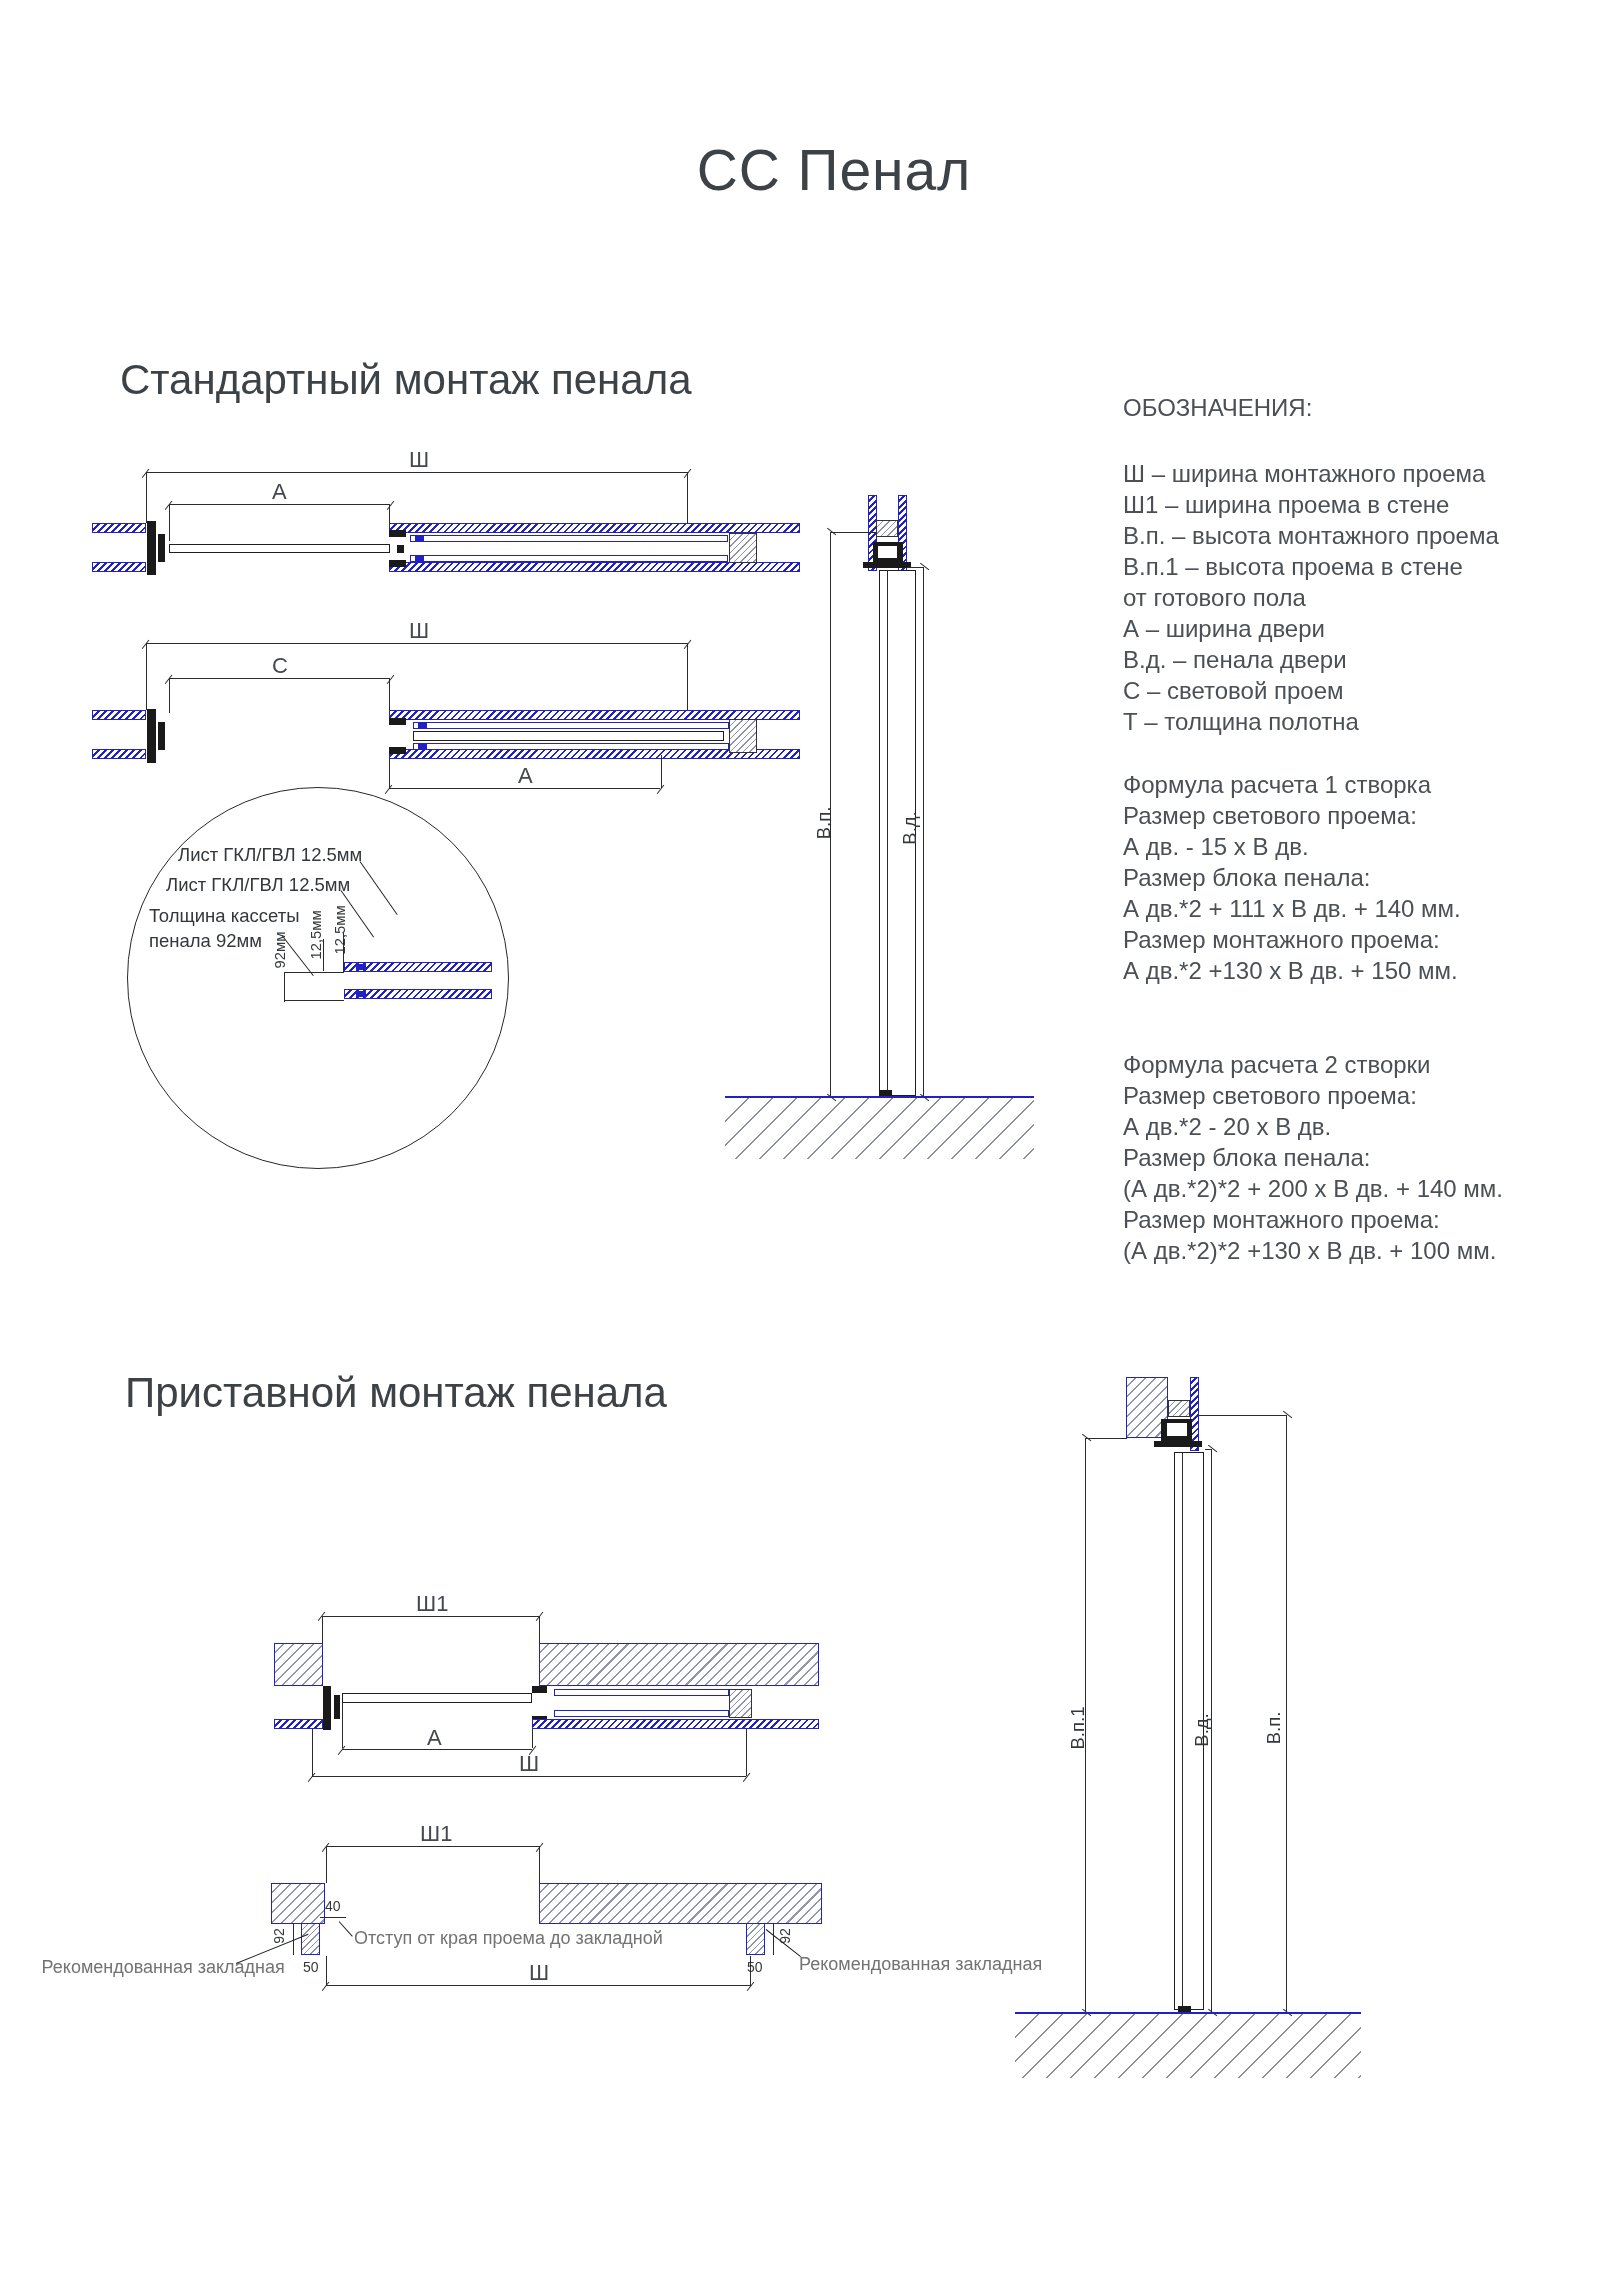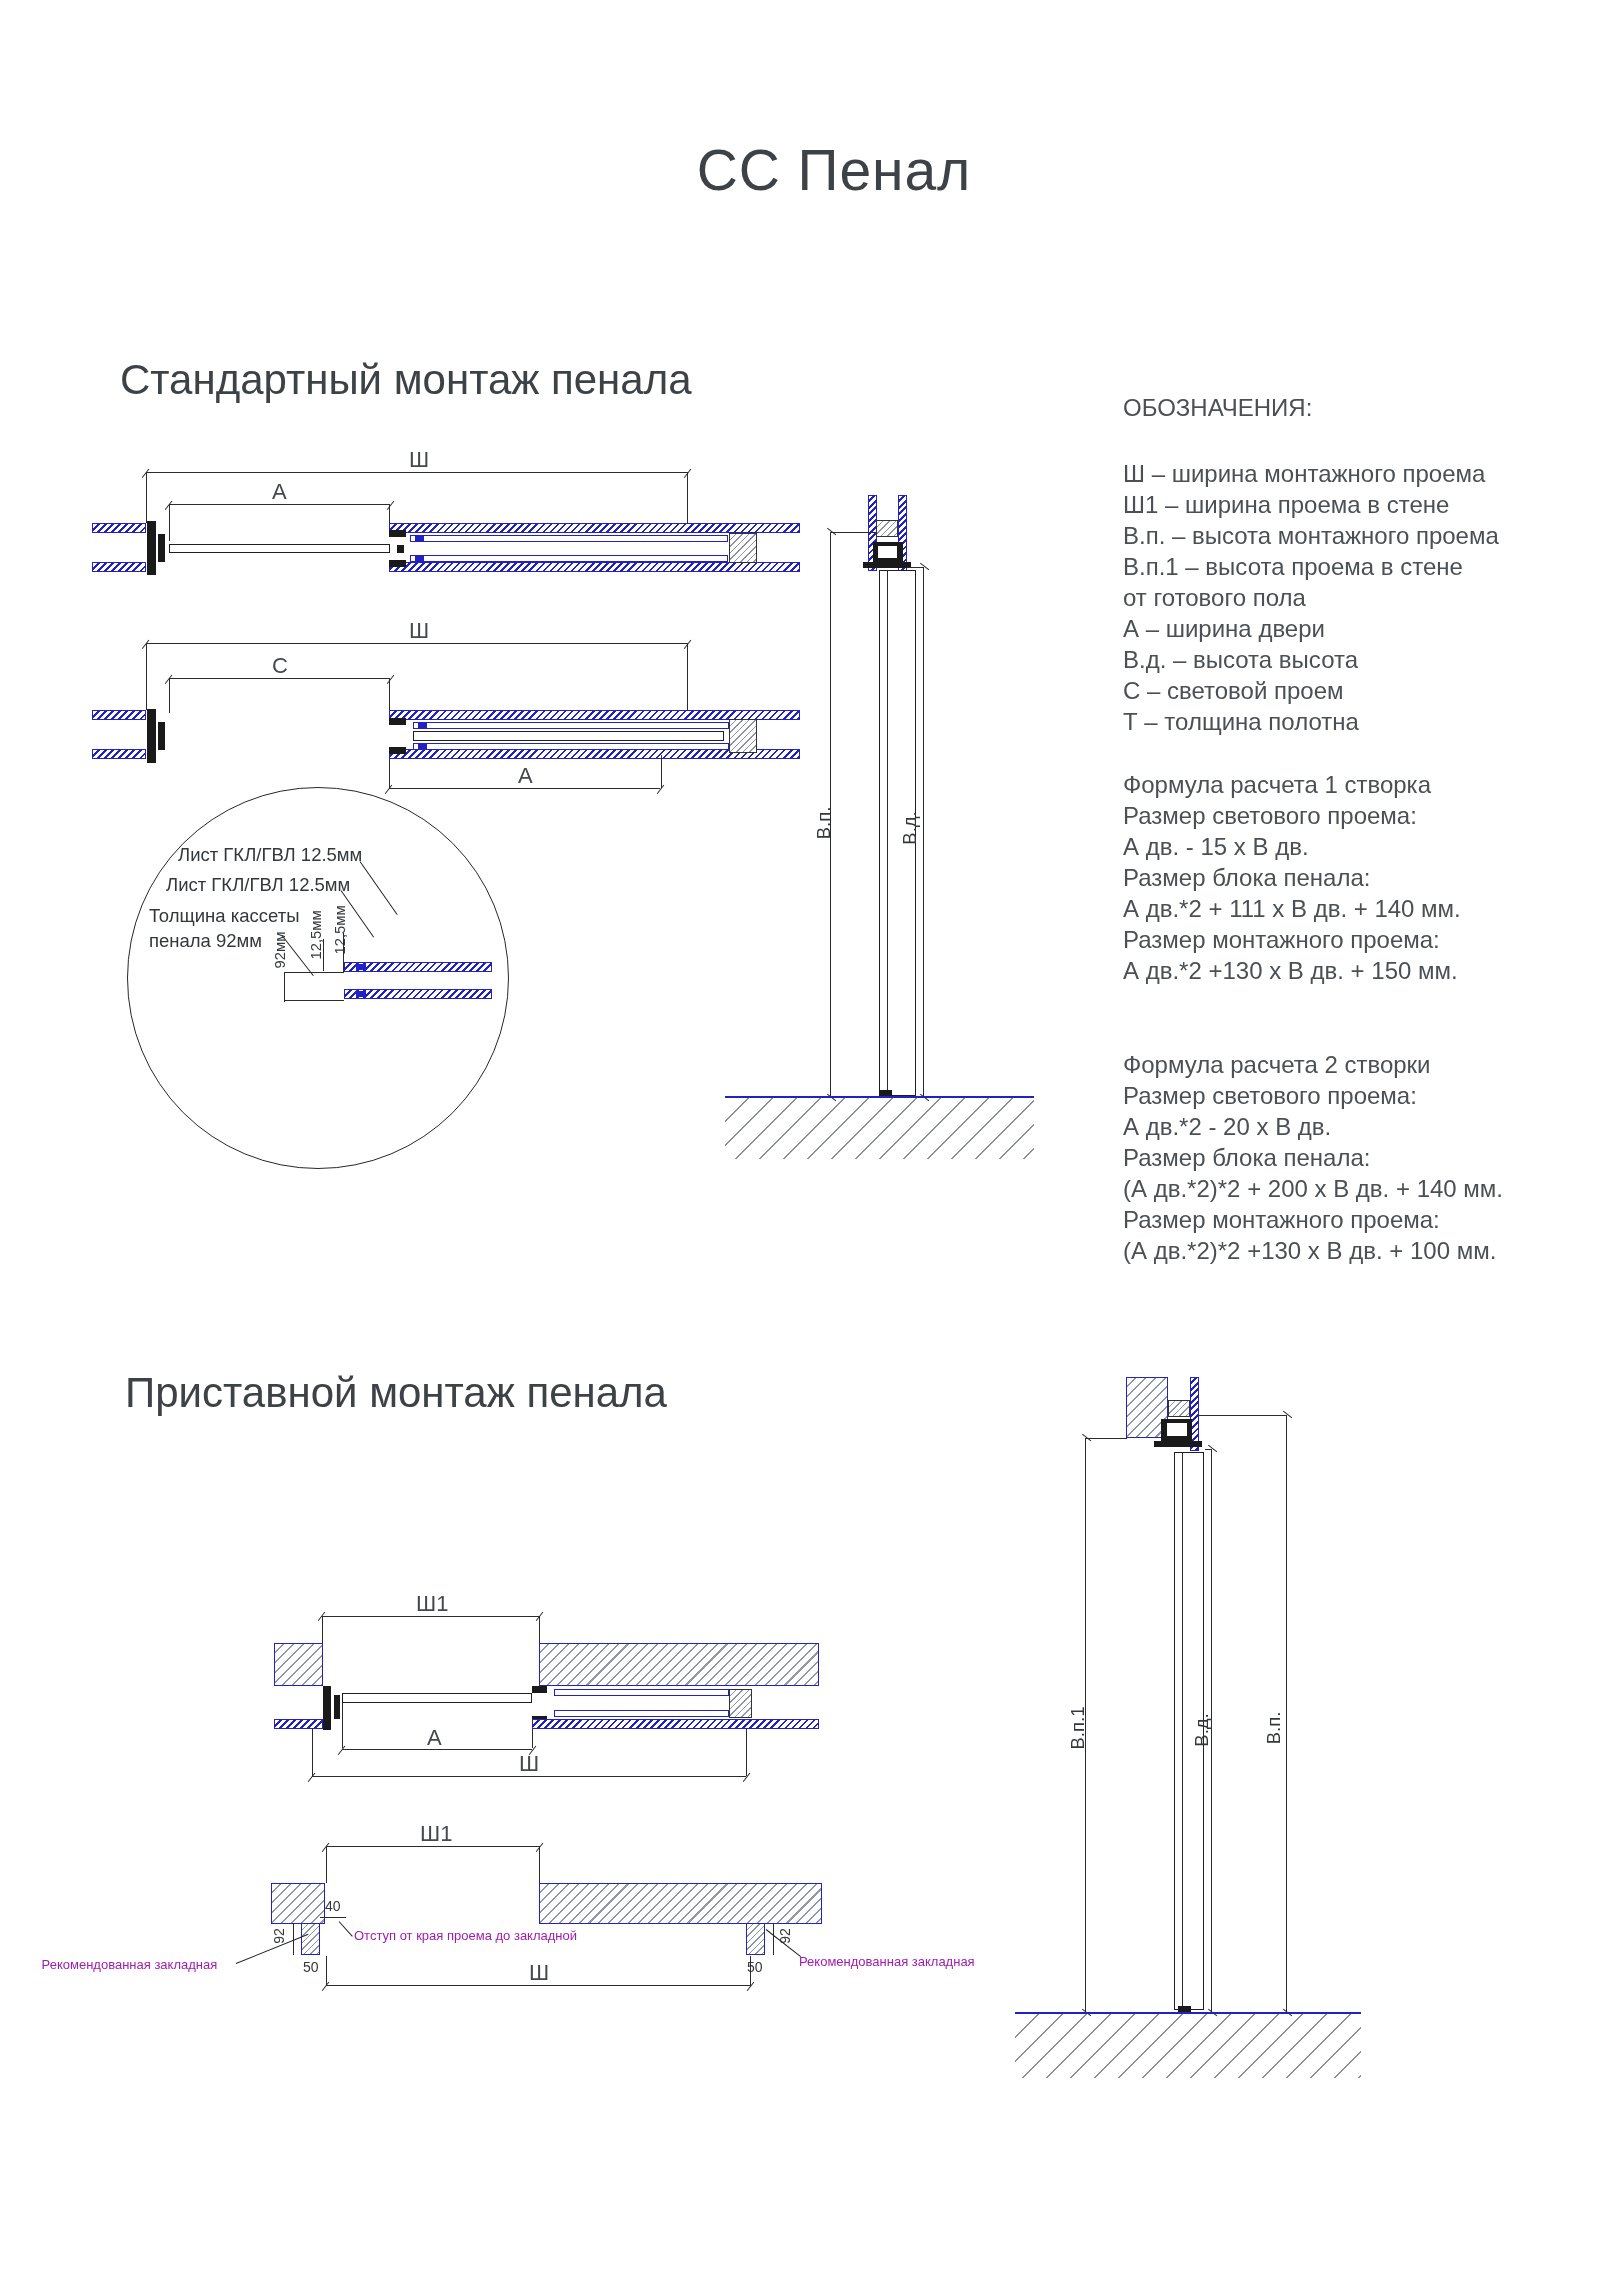--- a/index.html
+++ b/index.html
@@ -19,21 +19,21 @@
   .dimh::before,.dimh::after{content:"";position:absolute;top:-5.5px;height:11px;width:1.4px;background:#2b2b2b;transform:rotate(38deg);}
   .dimh::before{left:-0.9px;}
   .dimh::after{right:-0.9px;}
   .dimv{position:absolute;width:0;border-left:1.4px solid #2b2b2b;}
   .dimv::before,.dimv::after{content:"";position:absolute;left:-5.5px;width:11px;height:1.4px;background:#2b2b2b;transform:rotate(38deg);}
   .dimv::before{top:-0.9px;}
   .dimv::after{bottom:-0.9px;}
   .dimlab{position:absolute;font-size:22px;color:#43494e;}
   .dimlab-sm{position:absolute;font-size:14px;color:#33383c;}
   .rot{transform:rotate(-90deg);transform-origin:center;white-space:nowrap;display:inline-block;}
-  .note{position:absolute;font-size:13px;color:#a21caf;white-space:nowrap;}
+  .note{position:absolute;font-size:18px;color:#737373;white-space:nowrap;}
   .lead{position:absolute;height:0;border-top:1.4px solid #222;transform-origin:left center;}
   
   .bluestrip{position:absolute;box-sizing:border-box;border:1.4px solid #2222c4;
     background:repeating-linear-gradient(135deg,#ffffff 0 3.2px,#2222c4 3.2px 5px);}
   .blueprofile{position:absolute;box-sizing:border-box;border:1.4px solid #2222c4;
     background:repeating-linear-gradient(135deg,#ffffff 0 2.8px,#2222c4 2.8px 4.6px);}
   .greyblock{position:absolute;box-sizing:border-box;border:1.8px solid #2222c4;
     background:repeating-linear-gradient(135deg,#ffffff 0 5.5px,#9097aa 5.5px 7px);}
   .greyhatch{position:absolute;box-sizing:border-box;border:0.9px solid #333;
     background:repeating-linear-gradient(135deg,#ffffff 0 3.7px,#8d93a6 3.7px 4.6px);}
@@ -57,21 +57,21 @@
   <div class="abs h2" style="top:356px;left:120px;">Стандартный монтаж пенала</div>
 
   <div class="abs txtblock" style="top:360px;left:1123px;">
     <span class="ln legend-title">ОБОЗНАЧЕНИЯ:</span>
     <span class="ln">Ш – ширина монтажного проема</span>
     <span class="ln">Ш1 – ширина проема в стене</span>
     <span class="ln">В.п. – высота монтажного проема</span>
     <span class="ln">В.п.1 – высота проема в стене</span>
     <span class="ln">от готового пола</span>
     <span class="ln">А – ширина двери</span>
-    <span class="ln">В.д. – высота высота</span>
+    <span class="ln">В.д. – пенала двери</span>
     <span class="ln">С – световой проем</span>
     <span class="ln">Т – толщина полотна</span>
   </div>
 
   <div class="abs txtblock" style="top:769px;left:1123px;">
     <span class="ln">Формула расчета 1 створка</span>
     <span class="ln">Размер светового проема:</span>
     <span class="ln">А дв. - 15 х В дв.</span>
     <span class="ln">Размер блока пенала:</span>
     <span class="ln">А дв.*2 + 111 х В дв. + 140 мм.</span>

